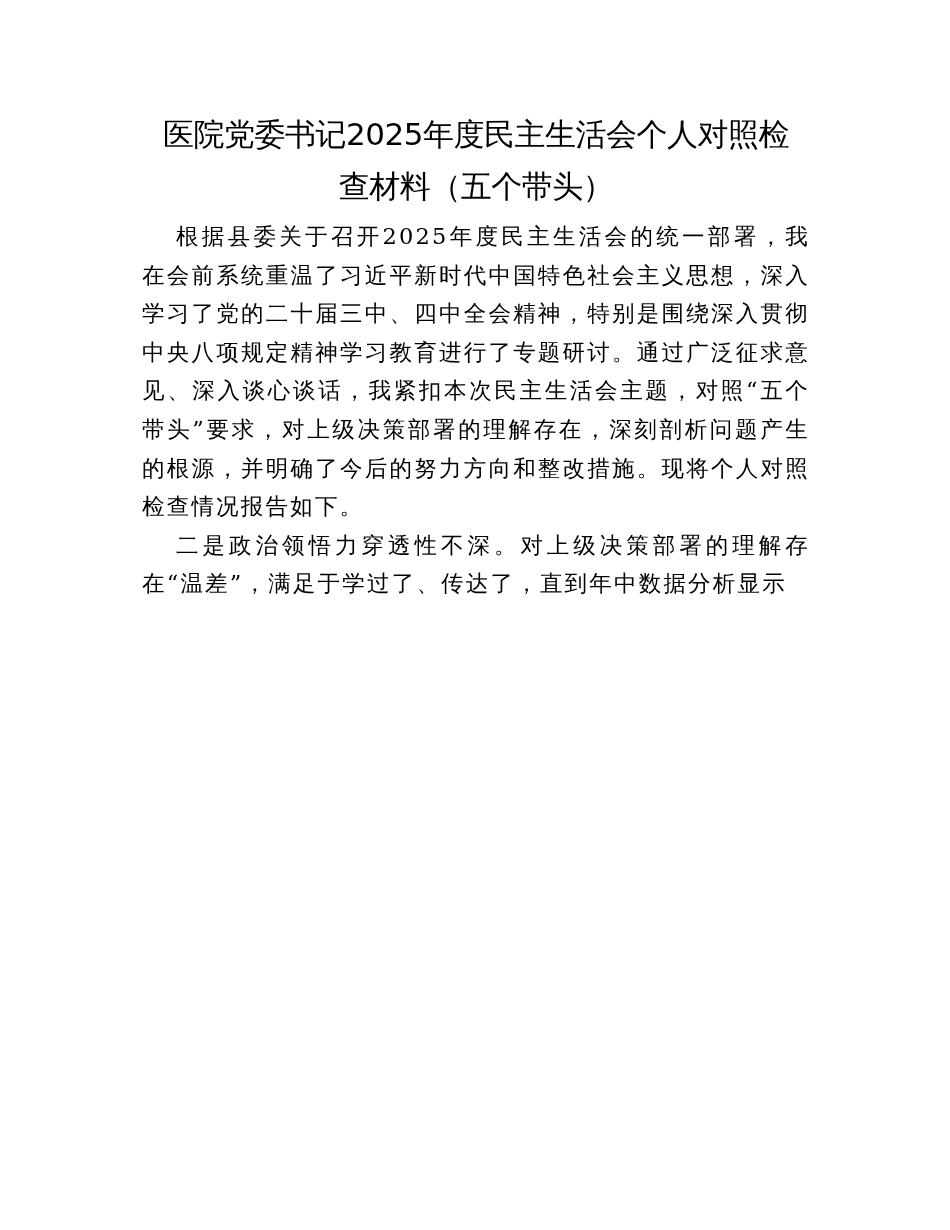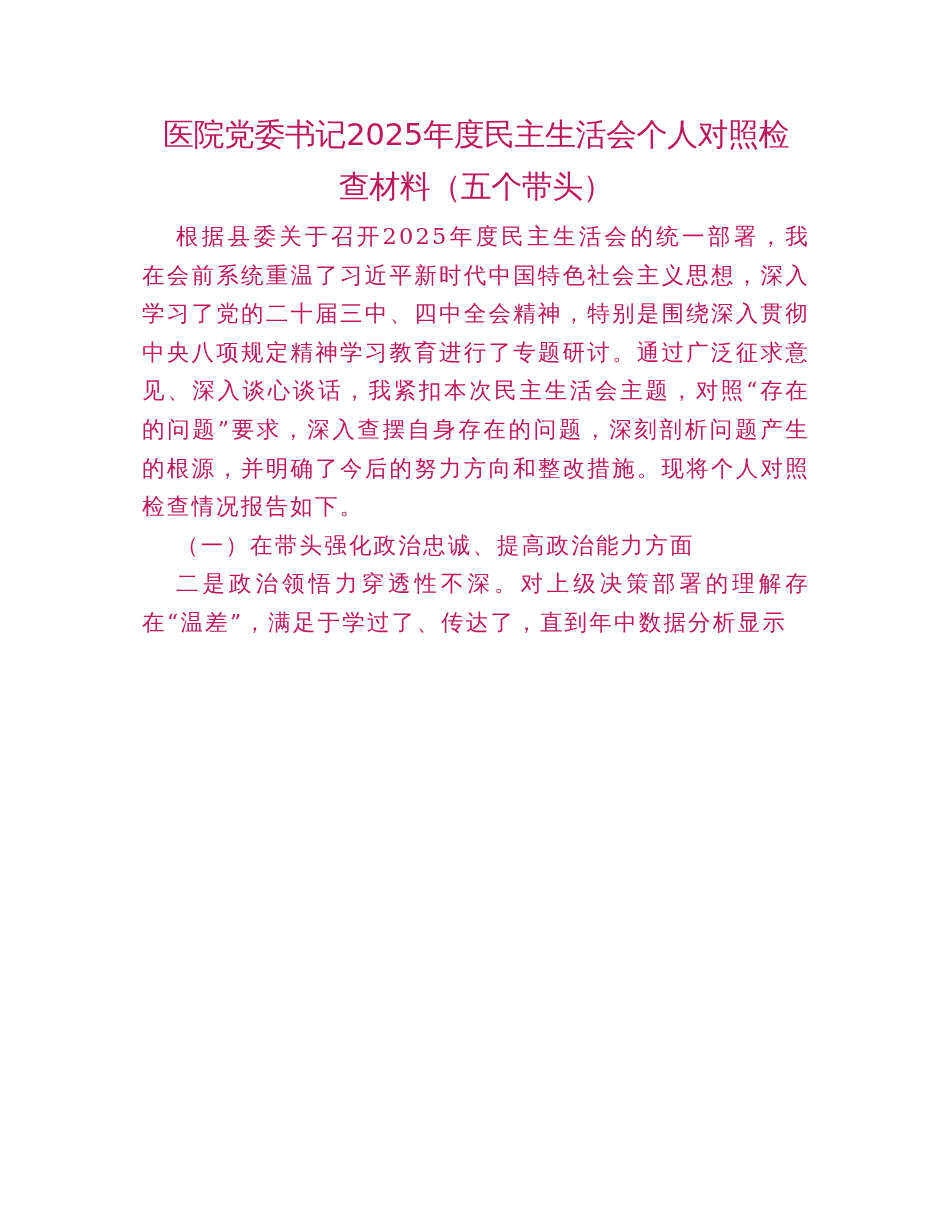--- a/index.html
+++ b/index.html
@@ -1,19 +1,19 @@
 <!DOCTYPE html>
 <html><head>
 <meta charset="utf-8">
 <style>
   html, body { margin: 0; padding: 0; background: #ffffff; }
   body { width: 950px; height: 1230px; position: relative; overflow: hidden; }
   .page {
     position: absolute; left: 142px; top: 108px; width: 668px;
-    color: #be185d;
+    color: #000000;
   }
   .title {
     font-family: "DejaVu Sans", "Liberation Sans", sans-serif;
     font-size: 31px; line-height: 52px; text-align: center;
     margin: 0; font-weight: normal; letter-spacing: -0.5px;
   }
   .body-text {
     font-family: "DejaVu Serif", "Liberation Serif", serif;
     font-size: 22.5px; line-height: 38.6px;
     text-align: justify; text-justify: inter-character;
@@ -24,17 +24,16 @@
 </style>
 </head>
 <body>
 
 <div class="page">
   <h1 class="title">
     <div>医院党委书记2025年度民主生活会个人对照检</div>
     <div>查材料（五个带头）</div>
   </h1>
   <div class="paras">
-    <p class="body-text indent">根据县委关于召开2025年度民主生活会的统一部署，我在会前系统重温了习近平新时代中国特色社会主义思想，深入学习了党的二十届三中、四中全会精神，特别是围绕深入贯彻中央八项规定精神学习教育进行了专题研讨。通过广泛征求意见、深入谈心谈话，我紧扣本次民主生活会主题，对照“存在的问题”要求，深入查摆自身存在的问题，深刻剖析问题产生的根源，并明确了今后的努力方向和整改措施。现将个人对照检查情况报告如下。</p>
-    <p class="body-text indent">（一）在带头强化政治忠诚、提高政治能力方面</p>
+    <p class="body-text indent">根据县委关于召开2025年度民主生活会的统一部署，我在会前系统重温了习近平新时代中国特色社会主义思想，深入学习了党的二十届三中、四中全会精神，特别是围绕深入贯彻中央八项规定精神学习教育进行了专题研讨。通过广泛征求意见、深入谈心谈话，我紧扣本次民主生活会主题，对照“五个带头”要求，对上级决策部署的理解存在，深刻剖析问题产生的根源，并明确了今后的努力方向和整改措施。现将个人对照检查情况报告如下。</p>
     <p class="body-text indent">二是政治领悟力穿透性不深。对上级决策部署的理解存在“温差”，满足于学过了、传达了，直到年中数据分析显示</p>
   </div>
 </div>
 
 </body></html>

